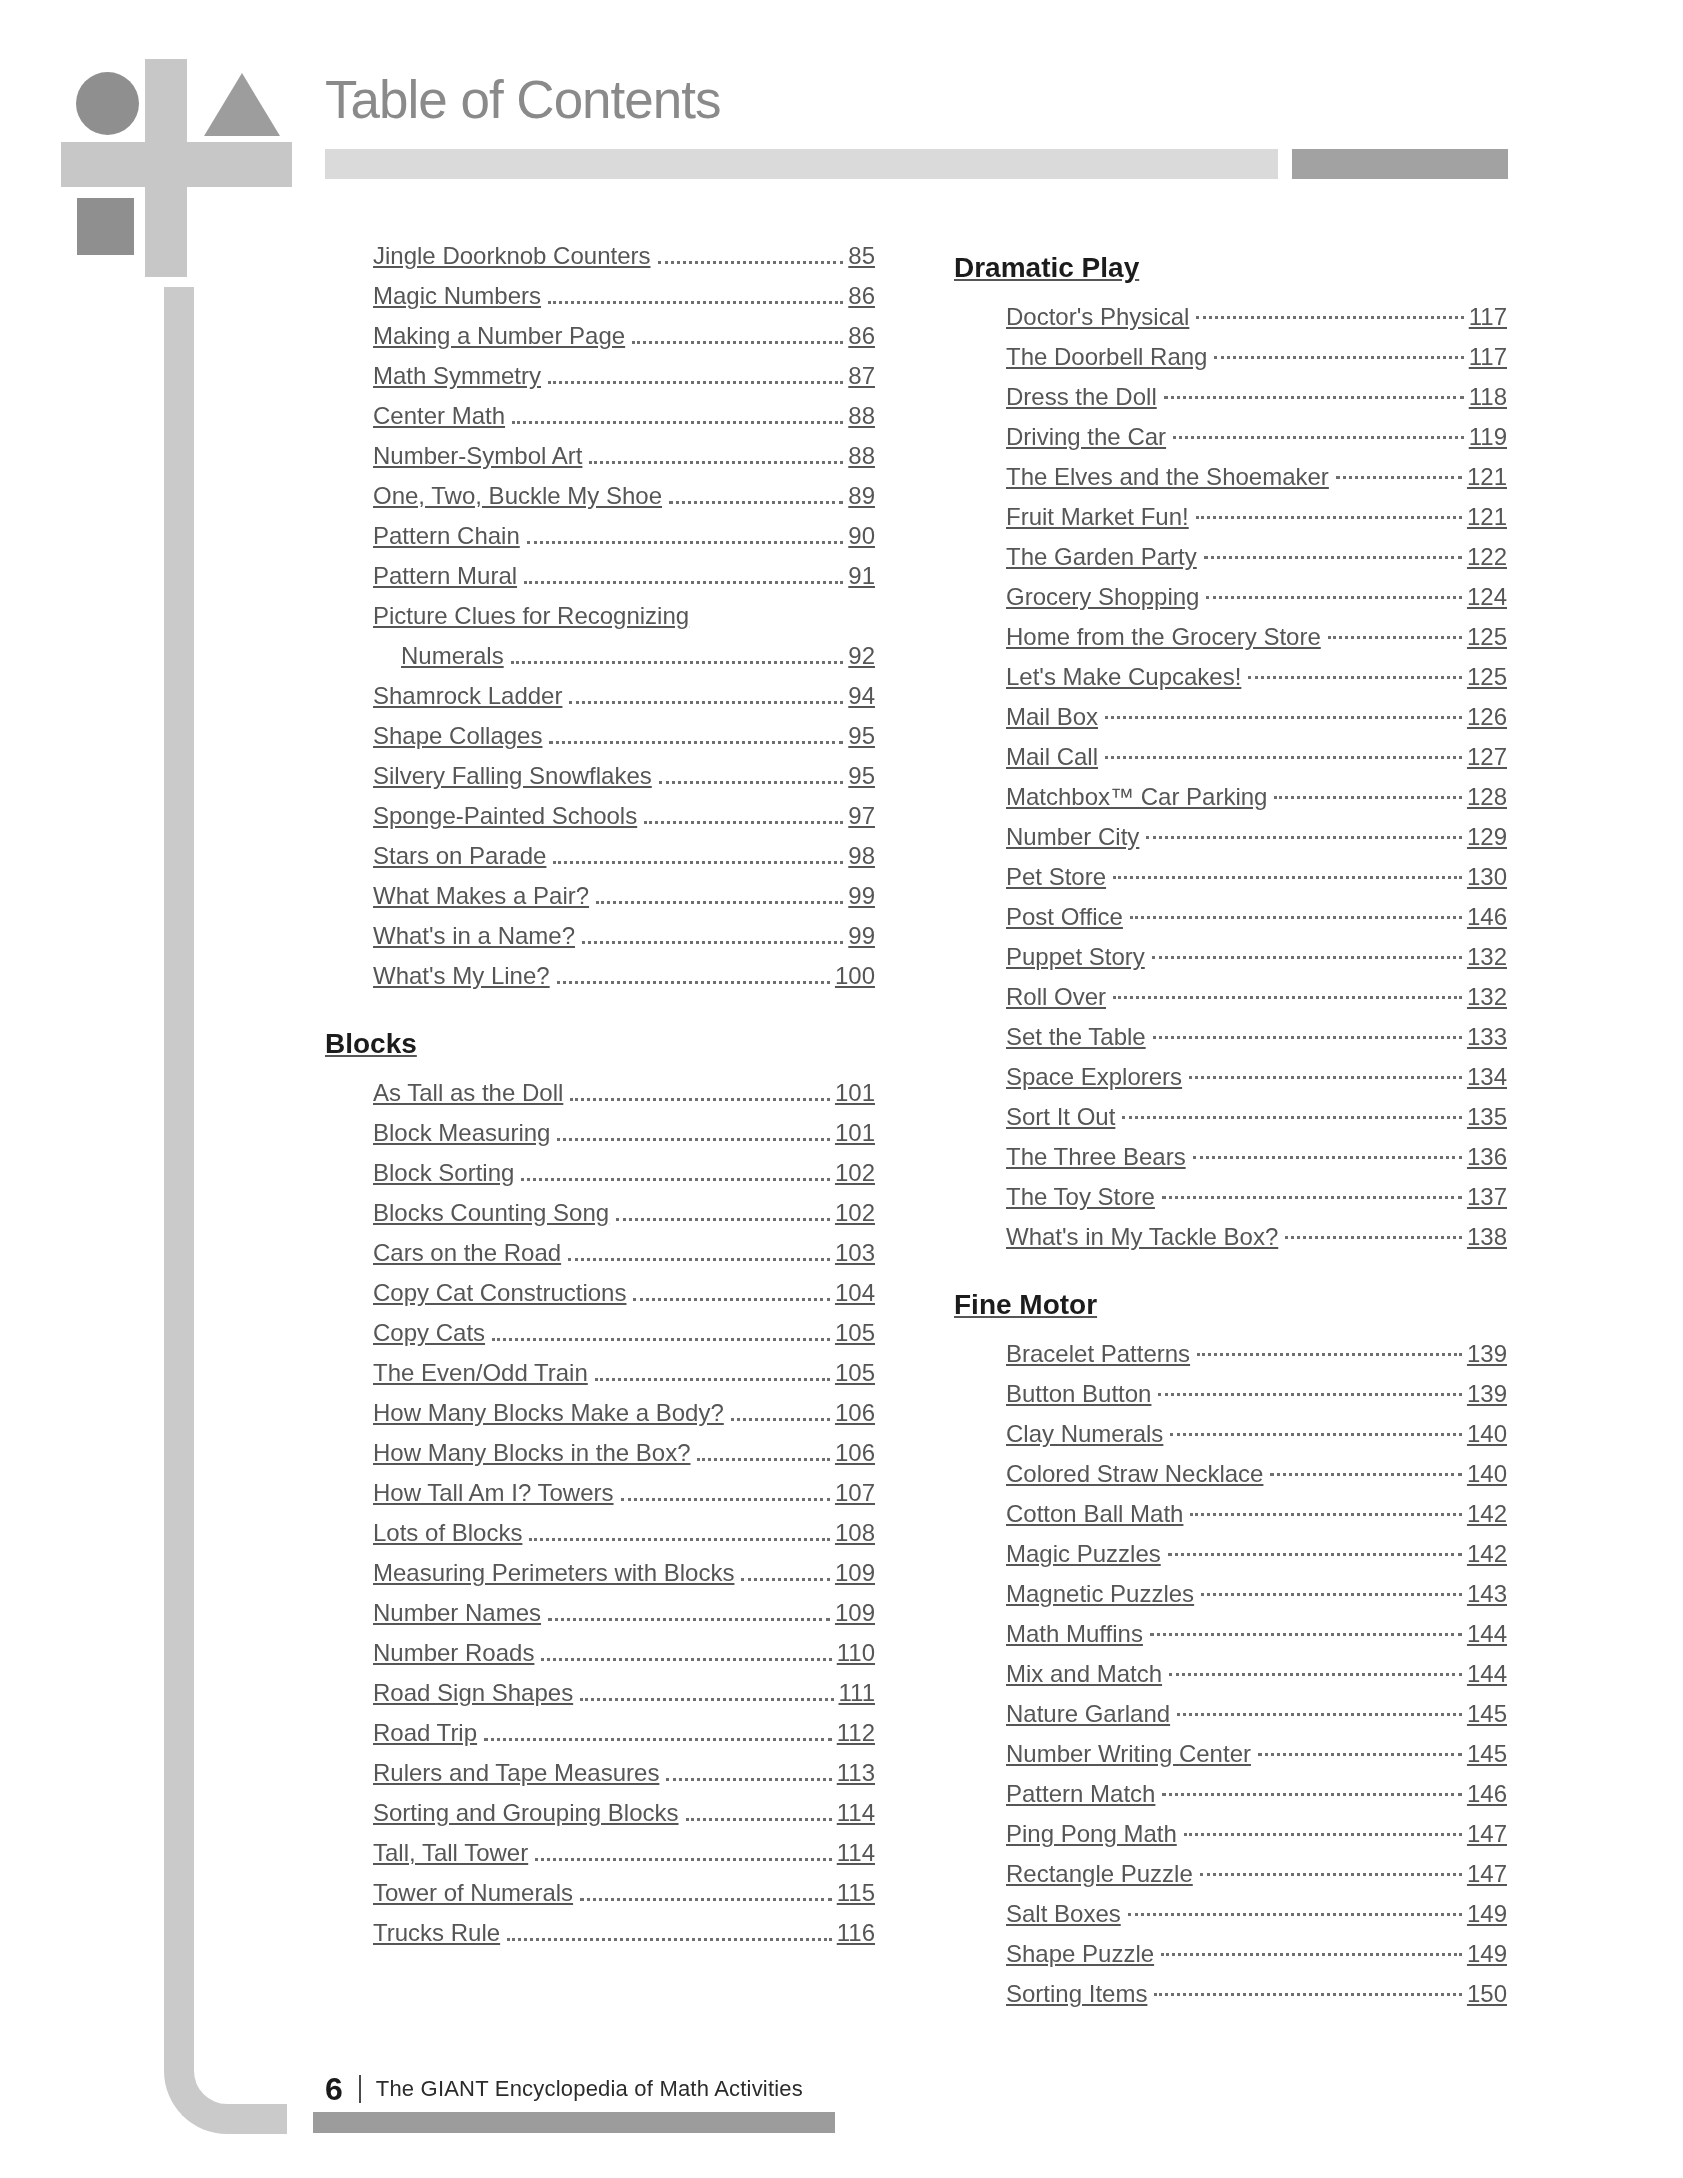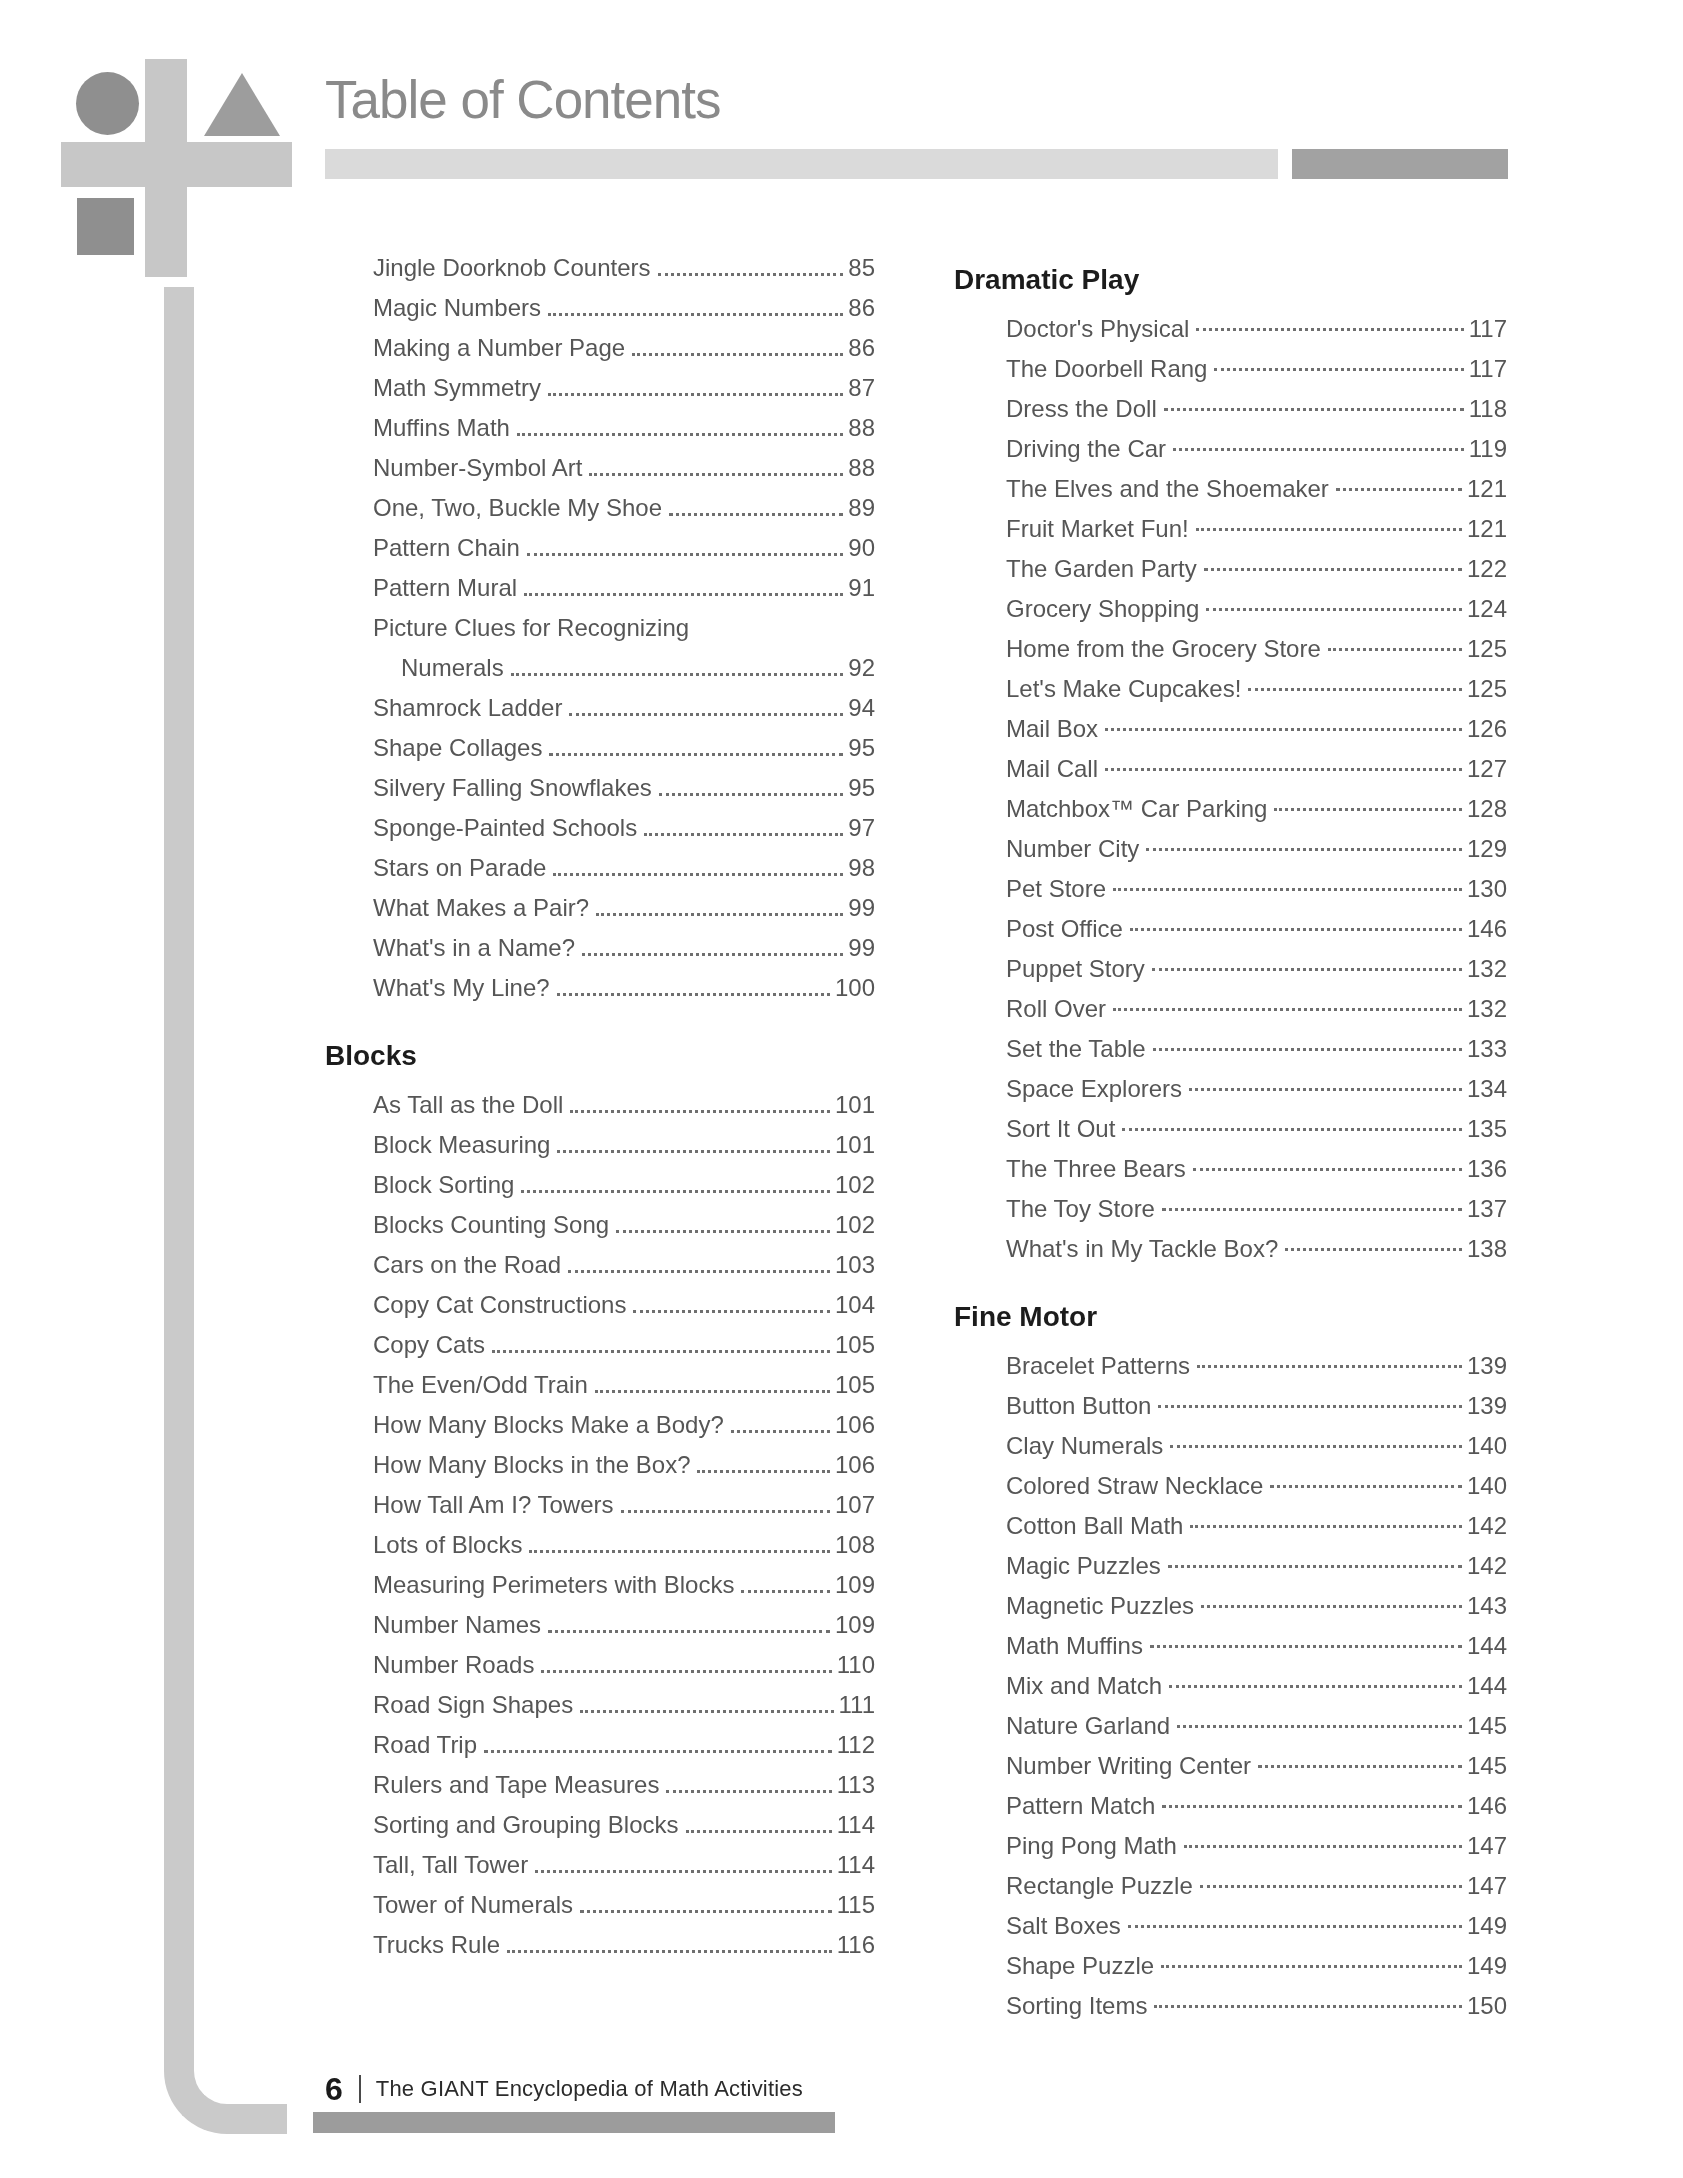--- a/index.html
+++ b/index.html
@@ -28,21 +28,21 @@
   .title-bar-light { position:absolute; left:325px;  top:149px; width:953px; height:30px; background:#dadada; }
   .title-bar-dark  { position:absolute; left:1292px; top:149px; width:216px; height:30px; background:#a2a2a2; }
 
   
   .left-stripe { position:absolute; left:164px; top:287px;
                  width:93px; height:1817px; box-sizing:content-box;
                  border-left:30px solid #cacaca; border-bottom:30px solid #cacaca;
                  border-bottom-left-radius:63px; }
 
   
-  .toc-col  { position:absolute; top:248px; color:#565656; }
+  .toc-col  { position:absolute; top:236px; color:#565656;text-decoration:underline; }
   .col-left  { left:325px; width:550px; }
   .col-right { left:954px; width:553px; }
 
   .section-heading { font-size:28px; font-weight:700; color:#1c1c1c;
                      height:40px; line-height:40px; margin:28px 0 9px 0; }
   .toc-col .section-heading:first-child { margin-top:12px; }
 
   .entry { display:flex; align-items:baseline; height:40px; line-height:40px;
            font-size:24px; padding-left:48px; }
   .col-right .entry { padding-left:52px;align-items:center; }
@@ -92,21 +92,21 @@
         <span class="entry-title">Making a Number Page</span>
         <span class="leader"></span>
         <span class="entry-page">86</span>
       </div>
       <div class="entry">
         <span class="entry-title">Math Symmetry</span>
         <span class="leader"></span>
         <span class="entry-page">87</span>
       </div>
       <div class="entry">
-        <span class="entry-title">Muffins Math</span>
+        <span class="entry-title">Center Math</span>
         <span class="leader"></span>
         <span class="entry-page">88</span>
       </div>
       <div class="entry">
         <span class="entry-title">Number-Symbol Art</span>
         <span class="leader"></span>
         <span class="entry-page">88</span>
       </div>
       <div class="entry">
         <span class="entry-title">One, Two, Buckle My Shoe</span>

